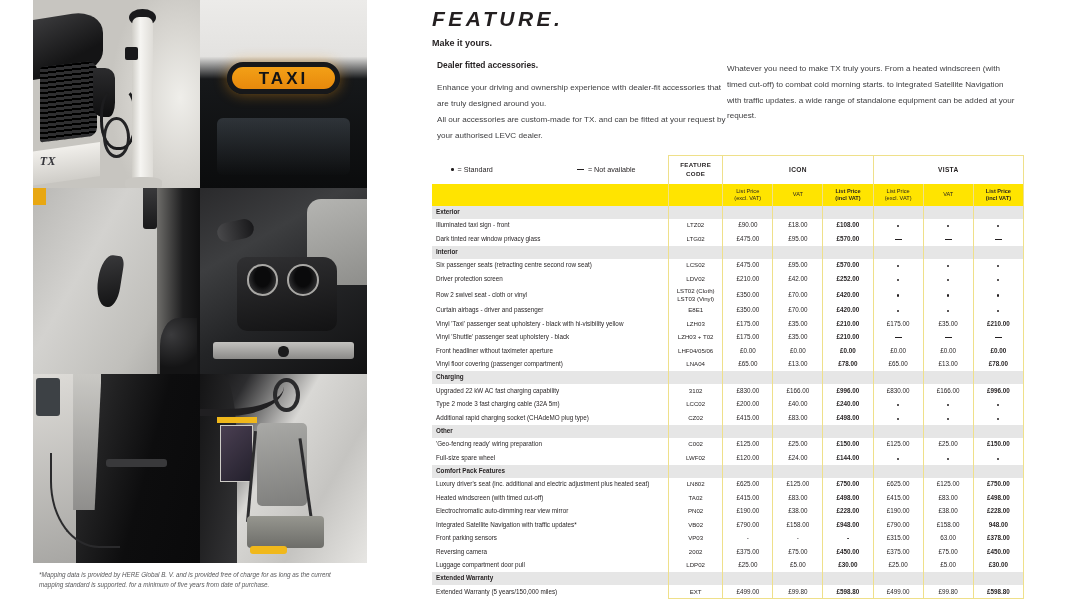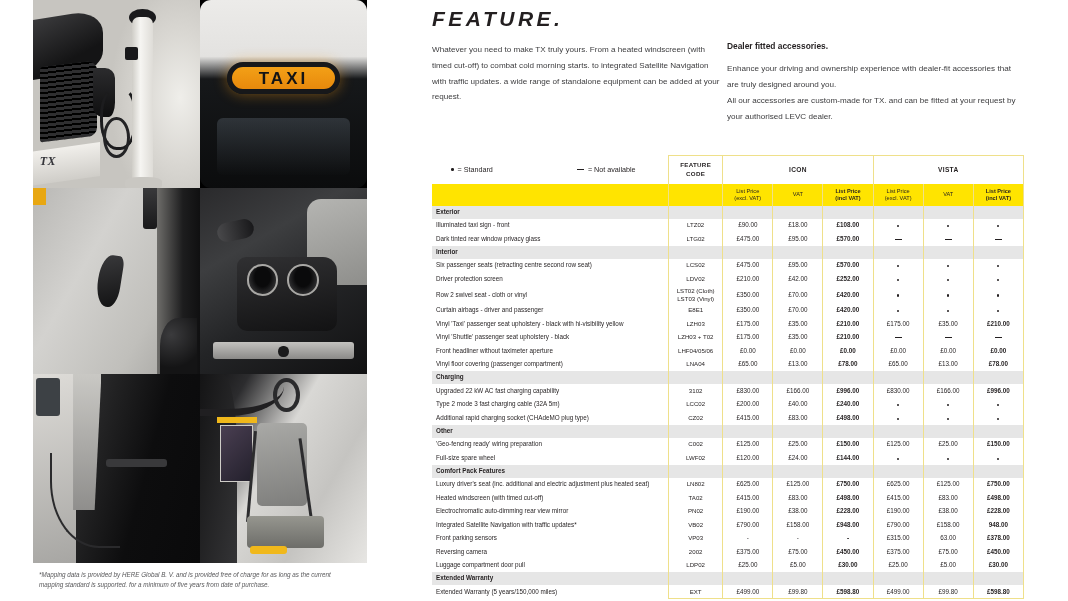--- a/index.html
+++ b/index.html
@@ -82,21 +82,21 @@
   .ph1 .cable2 {
     position: absolute; left: 42%; top: 62%; width: 16%; height: 22%;
     border: 3px solid #232325; border-radius: 50%;
   }
   .ph1 .plug {
     position: absolute; left: 55%; top: 25%; width: 8%; height: 7%;
     background: #18181a; border-radius: 2px;
   }
 
   
-  .ph2 { background: linear-gradient(180deg, #ecebe9 0%, #e3e2e0 30%, #16181a 42%, #0b0c0d 100%); border-radius: 11px; }
+  .ph2 { background: linear-gradient(180deg, #ecebe9 0%, #e3e2e0 30%, #16181a 42%, #0b0c0d 100%); }
   .ph2 .sign {
     position: absolute; left: 16%; top: 33%; width: 68%; height: 17%;
     background: linear-gradient(180deg,#f3a017,#e8890c);
     border: 5px solid #17181a;
     border-radius: 999px;
     display: flex; align-items: center; justify-content: center;
     box-shadow: 0 0 14px rgba(240,150,20,.45);
   }
   .ph2 .sign span {
     font: 900 17px/1 "Liberation Sans", sans-serif;
@@ -425,29 +425,30 @@
       <div class="belt2"></div>
       <div class="seatbase"></div>
       <div class="ystrip2"></div>
     </div>
   </div>
 
   <div class="footnote">*Mapping data is provided by HERE Global B. V. and is provided free of charge for as long as the current mapping standard is supported. for a minimum of five years from date of purchase.</div>
 
   <div class="content">
     <div class="title">FEATURE.</div>
+    <div class="subtitle">Make it yours.</div>
 
     <div class="cols">
-      <div class="col">
-        <p>Whatever you need to make TX truly yours. From a heated windscreen (with timed cut-off) to combat cold morning starts. to integrated Satellite Navigation with traffic updates. a wide range of standalone equipment can be added at your request.</p>
-      </div>
       <div class="col right">
         <h4>Dealer fitted accessories.</h4>
         <p style="white-space:pre-line">Enhance your driving and ownership experience with dealer-fit accessories that are truly designed around you.
 All our accessories are custom-made for TX. and can be fitted at your request by your authorised LEVC dealer.</p>
+      </div>
+      <div class="col">
+        <p>Whatever you need to make TX truly yours. From a heated windscreen (with timed cut-off) to combat cold morning starts. to integrated Satellite Navigation with traffic updates. a wide range of standalone equipment can be added at your request.</p>
       </div>
     </div>
   </div>
 
   <div class="tablewrap">
     <table class="opts">
       <colgroup>
         <col class="c-feat">
           <col class="c-code">
         <col class="c-p">

